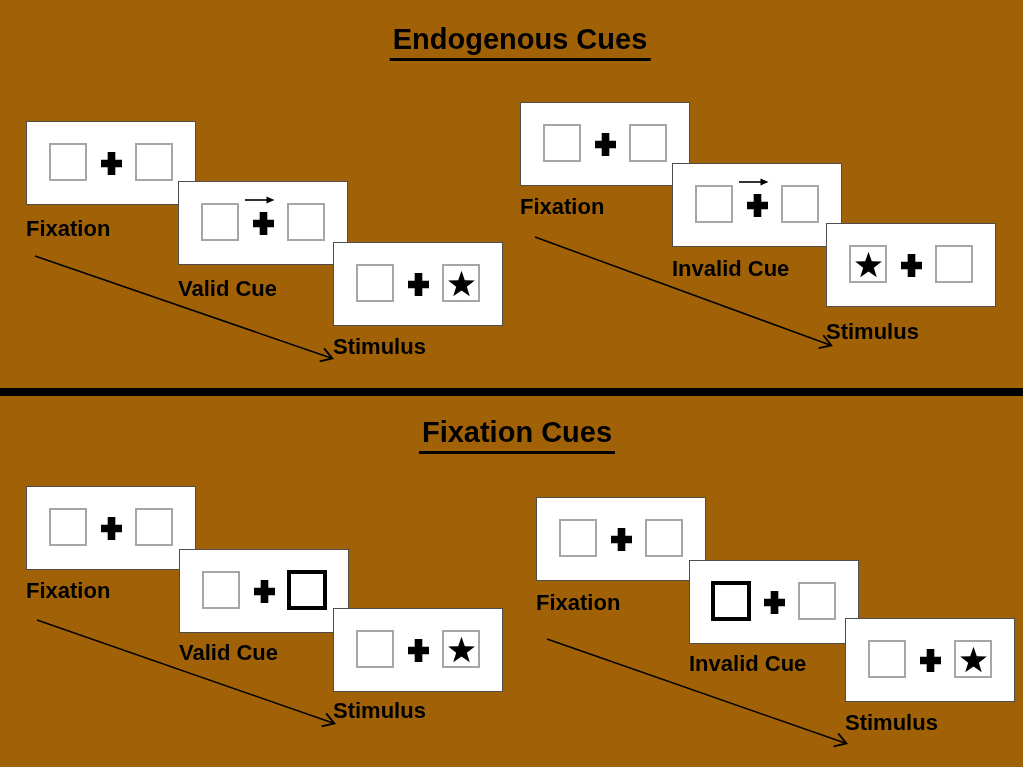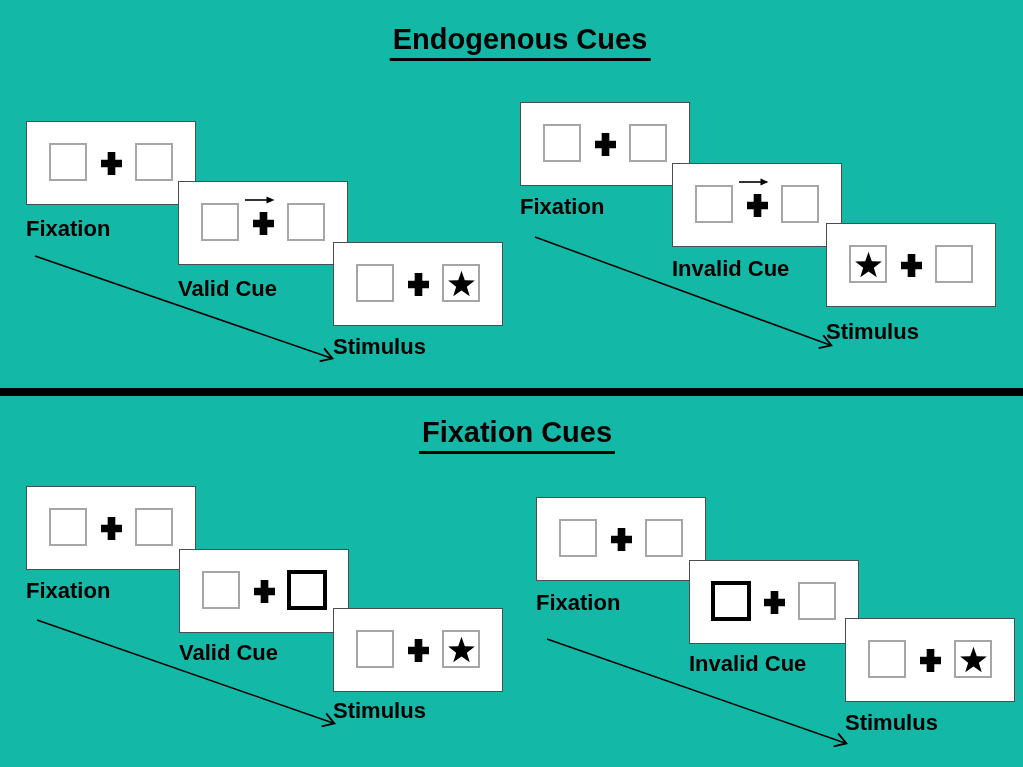--- a/index.html
+++ b/index.html
@@ -1,17 +1,17 @@
 <!DOCTYPE html>
 <html><head>
 <meta charset="utf-8">
 <style>
   html,body{margin:0;padding:0;background:#fff;}
   .canvas{
-    position:relative;width:1023px;height:767px;background:#14b8a6;
+    position:relative;width:1023px;height:767px;background:#a16207;
     font-family:"Liberation Sans",sans-serif;color:#000;overflow:hidden;
   }
   .section{position:absolute;inset:0;}
   .title{
     position:absolute;transform:translateX(-50%);
     font-size:29px;font-weight:bold;line-height:1.1;white-space:nowrap;
     border-bottom:3px solid #000;padding:0 3px 2px 3px;
   }
   .divider{position:absolute;left:0;top:388px;width:1023px;height:8px;background:#000;}
   .panel{

